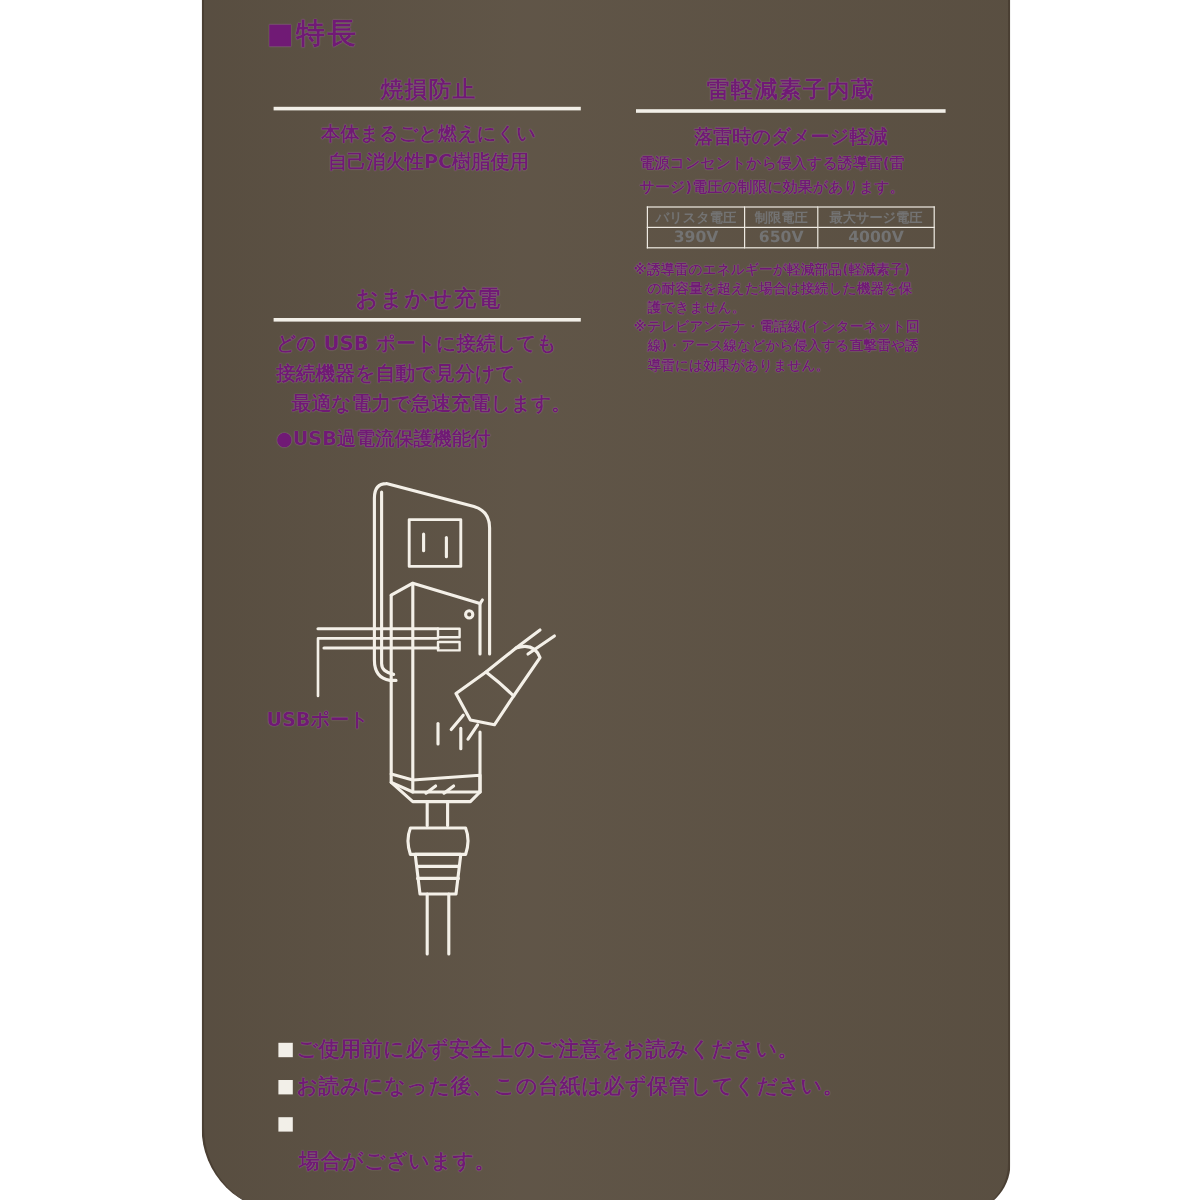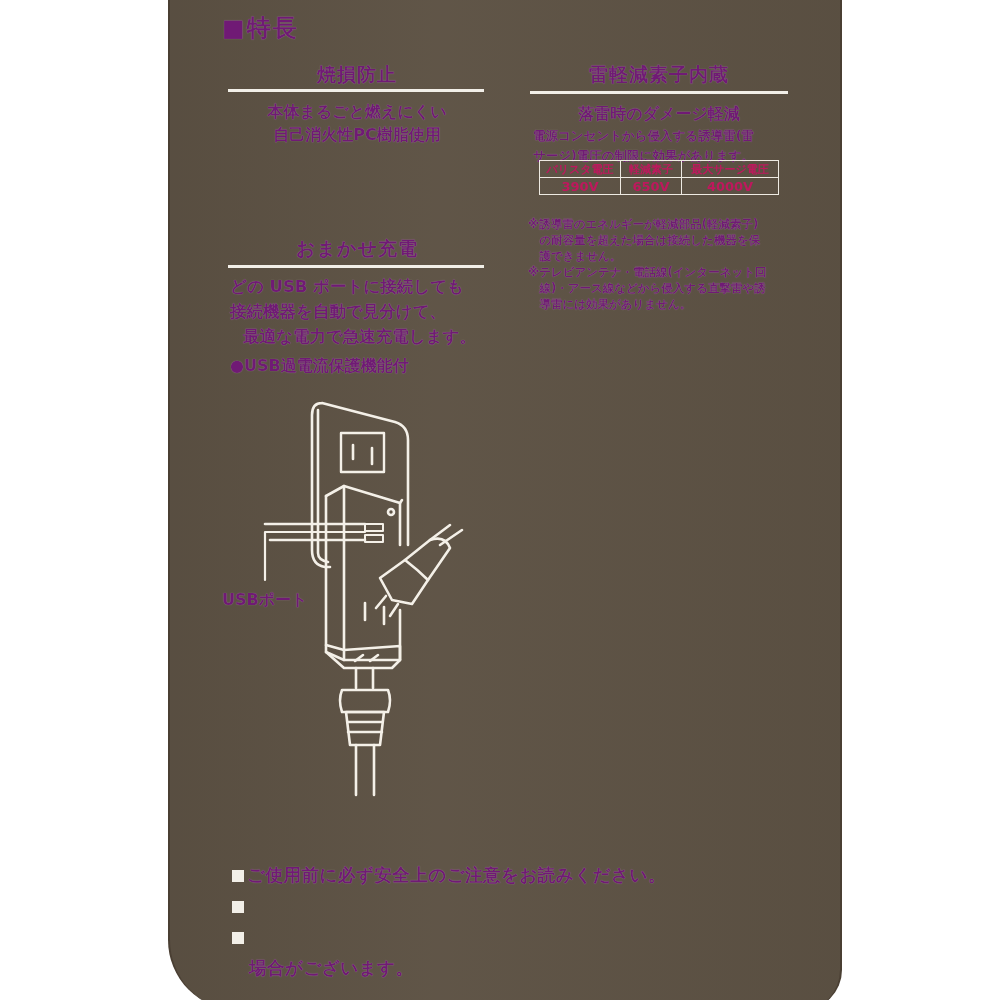--- a/index.html
+++ b/index.html
@@ -16,21 +16,21 @@
       border-right:2px solid #4a3f33;
     }
     .txt { position:absolute; color:#701a75; font-weight:bold; text-shadow:0 0 1px rgba(255,255,255,0.4); white-space:nowrap; }
     .main-title { left:222px; top:12px; font-size:24px; letter-spacing:2px; }
     .sec-head { font-size:19px; text-align:center; letter-spacing:1px; }
     .rule { position:absolute; height:3px; background:#f2efe8; }
     .body-c { font-size:16px; text-align:center; line-height:23px; }
     .body-l { font-size:16.5px; line-height:25px; }
     .small { font-size:12.5px; line-height:17px; }
     .note { font-size:11.5px; line-height:16px; }
-    table.spec { position:absolute; left:539px; top:160px; border-collapse:collapse; color:#be185d; font-weight:bold; }
+    table.spec { position:absolute; left:539px; top:172px; border-collapse:collapse; color:#737373; font-weight:bold; }
     table.spec td { border:1.5px solid #eeeae2; text-align:center; padding:0 4px; height:16px; }
     table.spec tr.h td { font-size:11px; }
     table.spec tr.v td { font-size:13px; }
     .foot { font-size:17.5px; line-height:31px; letter-spacing:0.5px; }
     .sq { display:inline-block; width:12px; height:12px; background:#f2efe8; margin-right:3px; vertical-align:-1px; }
     svg.illus { position:absolute; left:0; top:0; }
   </style>
 </head>
 <body>
 
@@ -48,21 +48,21 @@
 <div class="txt sec-head" style="left:530px; top:62px; width:258px;">雷軽減素子内蔵</div>
 <div class="rule" style="left:530px; top:91px; width:258px;"></div>
 <div class="txt body-c" style="left:530px; top:102px; width:258px; font-size:16px;">落雷時のダメージ軽減</div>
 <div class="txt small" style="left:533px; top:127px;">電源コンセントから侵入する誘導雷(雷</div>
 <div class="txt small" style="left:533px; top:147px;">サージ)電圧の制限に効果があります。</div>
 
 <table class="spec">
   <tbody>
       <tr class="h">
     <td style="width:72px;">バリスタ電圧</td>
-    <td style="width:52px;">軽減素子</td>
+    <td style="width:52px;">制限電圧</td>
     <td style="width:88px;">最大サージ電圧</td>
   </tr>
   <tr class="v">
     <td>390V</td>
     <td>650V</td>
     <td>4000V</td>
   </tr>
 </tbody>
   </table>
 
@@ -122,18 +122,18 @@
   <path d="M346 712 L384 712 L380 745 L350 745 Z"></path>
   <path d="M348 722 L382 722 M348 732 L382 732"></path>
   <path d="M356 745 L356 795 M374 745 L374 795"></path>
 </svg>
 <div class="txt" style="left:222px; top:590px; font-size:16px;">USBポート</div>
 
 <div class="txt foot" style="left:232px; top:860px;">
   <span class="sq"></span><span>ご使用前に必ず安全上のご注意をお読みください。</span>
 </div>
 <div class="txt foot" style="left:232px; top:891px;">
-  <span class="sq"></span>
+  <span class="sq"></span><span>お読みになった後、この台紙は必ず保管してください。</span>
 </div>
 <div class="txt foot" style="left:232px; top:922px;">
   <span class="sq"></span>
 </div>
 <div class="txt foot" style="left:249px; top:953px;">場合がございます。</div>
 
 </body></html>

